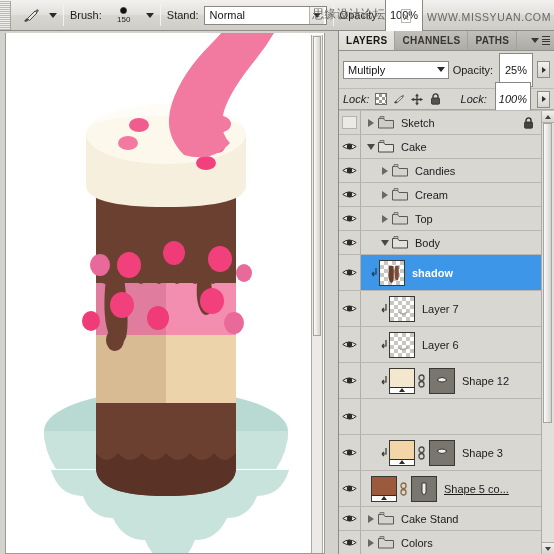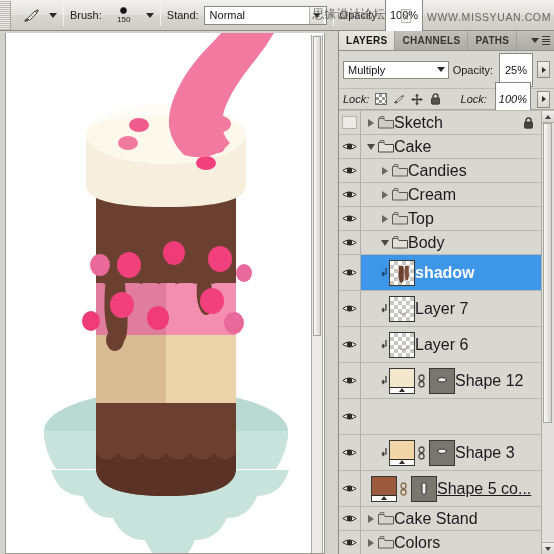--- a/index.html
+++ b/index.html
@@ -184,21 +184,21 @@
   }
   .disc {
     width: 13px; height: 100%; display: flex; align-items: center; justify-content: center;
     flex: 0 0 auto;
   }
   .tri-r { width: 0; height: 0; border-top: 4px solid transparent; border-bottom: 4px solid transparent;
            border-left: 6px solid #6a6862; }
   .tri-d { width: 0; height: 0; border-left: 4px solid transparent; border-right: 4px solid transparent;
            border-top: 6px solid #4b4944; }
   .folder { width: 16px; height: 13px; flex: 0 0 auto; margin-left: 1px; }
-  .lname { font-size: 16px; color: #1b1b1b; white-space: nowrap; }
+  .lname { font-size: 11px; color: #1b1b1b; margin-left: 7px; white-space: nowrap; }
   .row.sel .lname { color: #ffffff; font-weight: bold; }
   .lname.italic { font-style: italic; }
   .lname.underline { text-decoration: underline; }
   .indent-1 { margin-left: 14px; }
   .clip-arrow { width: 10px; flex: 0 0 auto; display: flex; align-items: center; justify-content: center; }
   .thumb {
     width: 26px; height: 26px; flex: 0 0 auto; border: 1px solid #3a3833;
     background:
       linear-gradient(45deg,#c9c7c2 25%,transparent 25%,transparent 75%,#c9c7c2 75%),
       linear-gradient(45deg,#c9c7c2 25%,#fff 25%,#fff 75%,#c9c7c2 75%);
@@ -545,21 +545,21 @@
 
         <div class="row tall sel">
           <div class="eye-cell">
             <span class="eye-box">
                 <svg width="15" height="11" viewBox="0 0 15 11">
                   <path d="M0.8 5.5 q6 -5 13.4 0 q-6 5 -13.4 0" fill="#f4f3f1" stroke="#2e2c27" stroke-width="1"></path>
                   <circle cx="7.5" cy="5.5" r="2.7" fill="#2e2c27"></circle>
                 </svg>
               </span>
           </div>
-          <div class="content" style="padding-left:18px">
+          <div class="content" style="padding-left:8px">
             <span class="clip-arrow">
               <svg width="8" height="9" viewBox="0 0 8 9">
                   <path d="M6 0 L6 6 L2 6 M2 6 L4 4 M2 6 L4 8" fill="none" stroke="#1b3c63" stroke-width="1.2"></path>
                 </svg>
             </span>
             <span class="thumb">
               <svg width="26" height="26" viewBox="0 0 26 26">
                 <path d="M9 5 q-1 10 0 14 q1 3 2.5 3 q1.5 0 2 -3 q0.6 -5 0 -14 Z" fill="#6b4030"></path>
                 <path d="M15 5 q-1 9 0 12 q0.8 2.5 2 2.5 q1.2 0 1.6 -2.5 q0.5 -4 0 -12 Z" fill="#7d4e39"></path>
               </svg>

